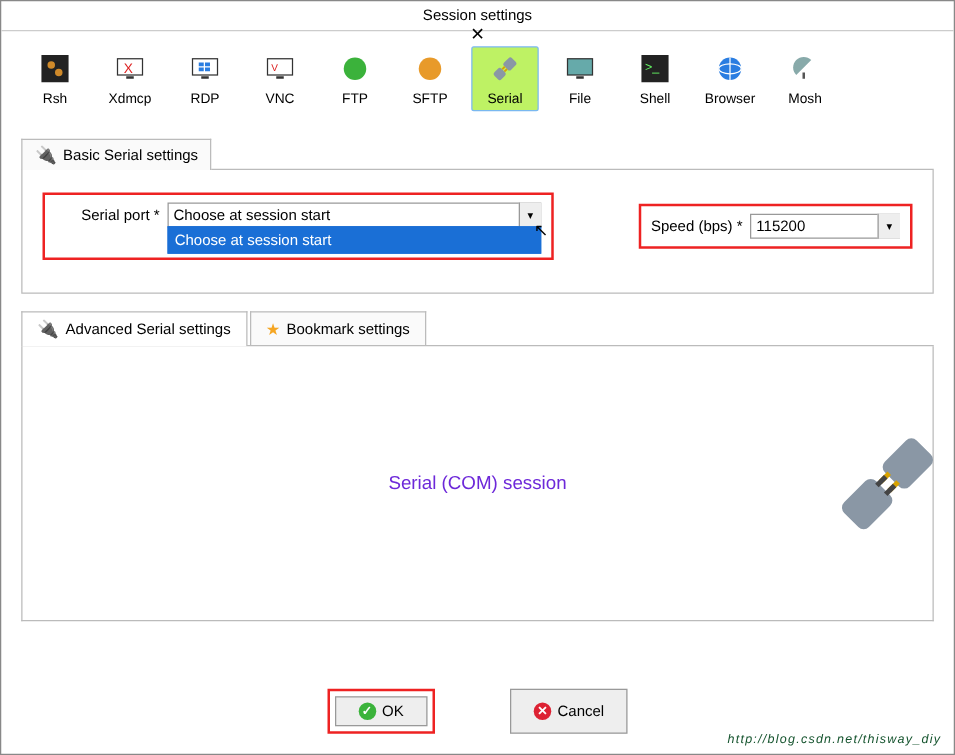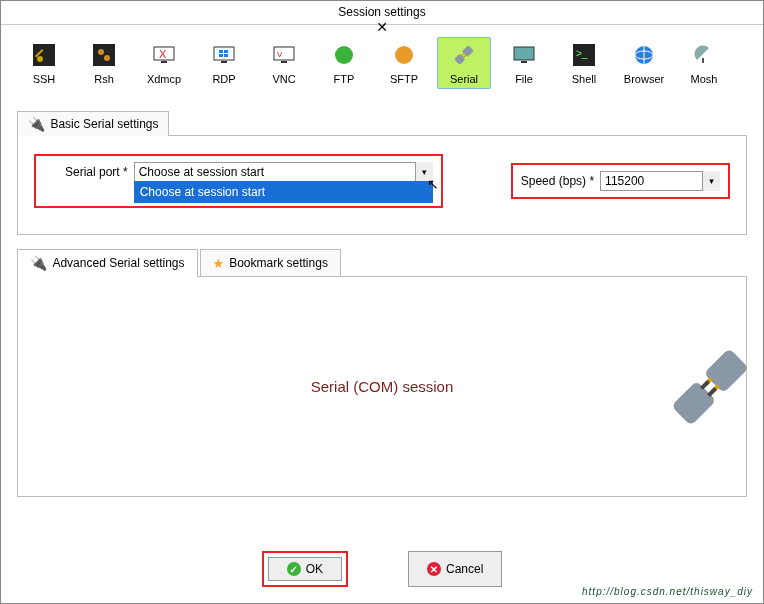--- a/index.html
+++ b/index.html
@@ -32,21 +32,21 @@
 
 .speed-box { width: 220px; margin-left: 58px; }
 .speed-combo { width: 80px; }
 
 .sub-tabs { margin: 14px 16px 0 16px; display: flex; border-bottom: 1px solid #bbb; }
 .sub-tab { padding: 5px 12px; border: 1px solid #bbb; border-bottom: none; margin-right: 2px; background: #fafafa; display: inline-flex; align-items: center; gap: 5px; font-size: 12px; cursor: pointer; }
 .sub-tab.active { background: #fff; position: relative; }
 .sub-tab.active::after { content:""; position:absolute; left:0; right:0; bottom:-1px; height:1px; background:#fff; }
 
 .sub-panel { border: 1px solid #bbb; border-top: none; margin: 0 16px; height: 220px; position: relative; display: flex; align-items: center; justify-content: center; }
-.sub-title { font-size: 15px; color: #7f1d1d; }
+.sub-title { font-size: 15px; color: #6d28d9; }
 
 .plug-art { position: absolute; right: 22px; top: 50%; transform: translate(0,-50%) rotate(45deg); }
 .plug-art .p1, .plug-art .p2 { width: 28px; height: 36px; background: #8a97a5; border-radius: 6px; position: relative; }
 .plug-art .p1 { margin-bottom: 10px; }
 .plug-art .p1::before, .plug-art .p1::after { content:""; position:absolute; bottom:-8px; width:4px; height:10px; background:#d8a200; }
 .plug-art .p1::before { left:7px; } .plug-art .p1::after { right:7px; }
 .plug-art .p2::before, .plug-art .p2::after { content:""; position:absolute; top:-8px; width:4px; height:10px; background:#444; }
 .plug-art .p2::before { left:7px; } .plug-art .p2::after { right:7px; }
 
 .footer { position: absolute; left: 0; right: 0; bottom: 16px; display: flex; justify-content: center; gap: 60px; }
@@ -64,30 +64,20 @@
 </style>
 </head>
 <body>
 
 <div class="titlebar">
   <span class="titlebar-title">Session settings</span>
   <span class="close-x">✕</span>
 </div>
 
 <div class="session-types">
-  <div class="stype">
-    <span class="stype-icon">
-        <svg width="22" height="22">
-          <rect x="0" y="0" width="22" height="22" fill="#222"></rect>
-          <circle cx="7" cy="15" r="3" fill="#c9a400"></circle>
-          <rect x="9" y="5" width="2" height="10" fill="#c9a400" transform="rotate(45 9 5)"></rect>
-        </svg>
-      </span>
-    <span class="stype-label">SSH</span>
-  </div>
   <div class="stype">
     <span class="stype-icon">
         <svg width="22" height="22">
           <rect width="22" height="22" fill="#222"></rect>
           <circle cx="8" cy="8" r="3" fill="#d08a2a"></circle>
           <circle cx="14" cy="14" r="3" fill="#d08a2a"></circle>
         </svg>
       </span>
     <span class="stype-label">Rsh</span>
   </div>

